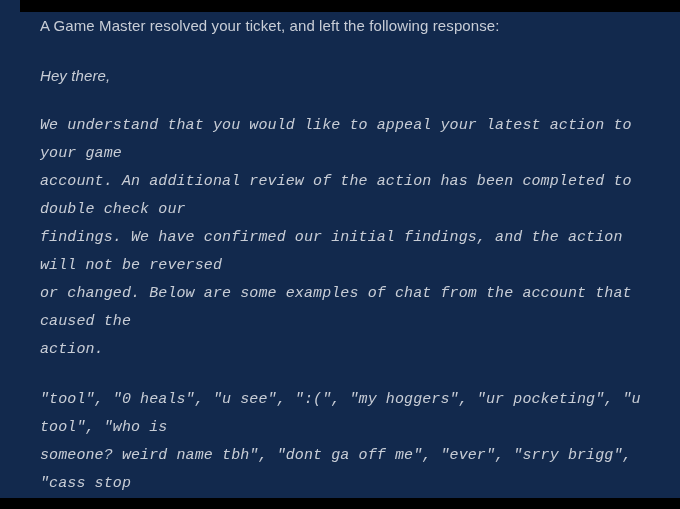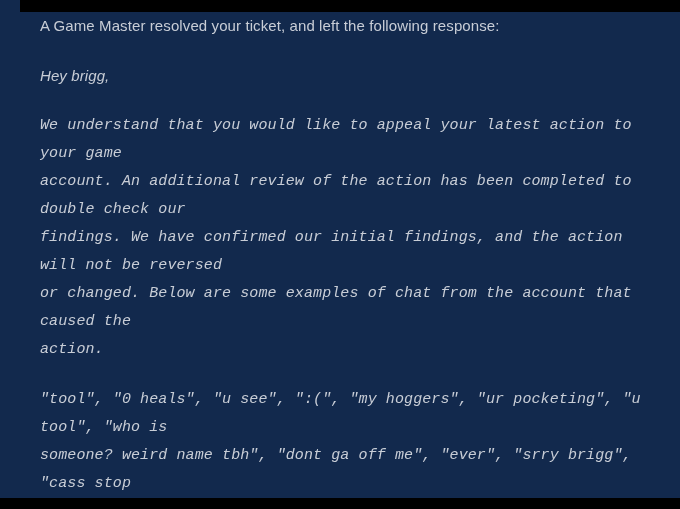--- a/index.html
+++ b/index.html
@@ -60,21 +60,21 @@
     font-family: Liberation Mono, monospace;
   }
 </style>
 </head>
 <body>
 
 <div class="stage">
   <div class="panel">
     <div class="content">
       <p class="status">A Game Master resolved your ticket, and left the following response:</p>
-      <p class="para italic">Hey brigg,</p>
+      <p class="para italic">Hey there,</p>
       <p class="para italic prewrap">We understand that you would like to appeal your latest action to your game
 account. An additional review of the action has been completed to double check our
 findings. We have confirmed our initial findings, and the action will not be reversed
 or changed. Below are some examples of chat from the account that caused the
 action.</p>
       <p class="para italic prewrap">"tool", "0 heals", "u see", ":(", "my hoggers", "ur pocketing", "u tool", "who is
 someone? weird name tbh", "dont ga off me", "ever", "srry brigg", "cass stop
 wqalking like headless chicken", "bc i luv hog that why", "report me? oh no ur losing
 imaginary sr in qp", "what will u do", "yes", "no u didn't", "AHAHAA", ":D", "mb", "ur
 hitbox is huge", "it is qp besides", "hog was nice so regardless of ur existence i

